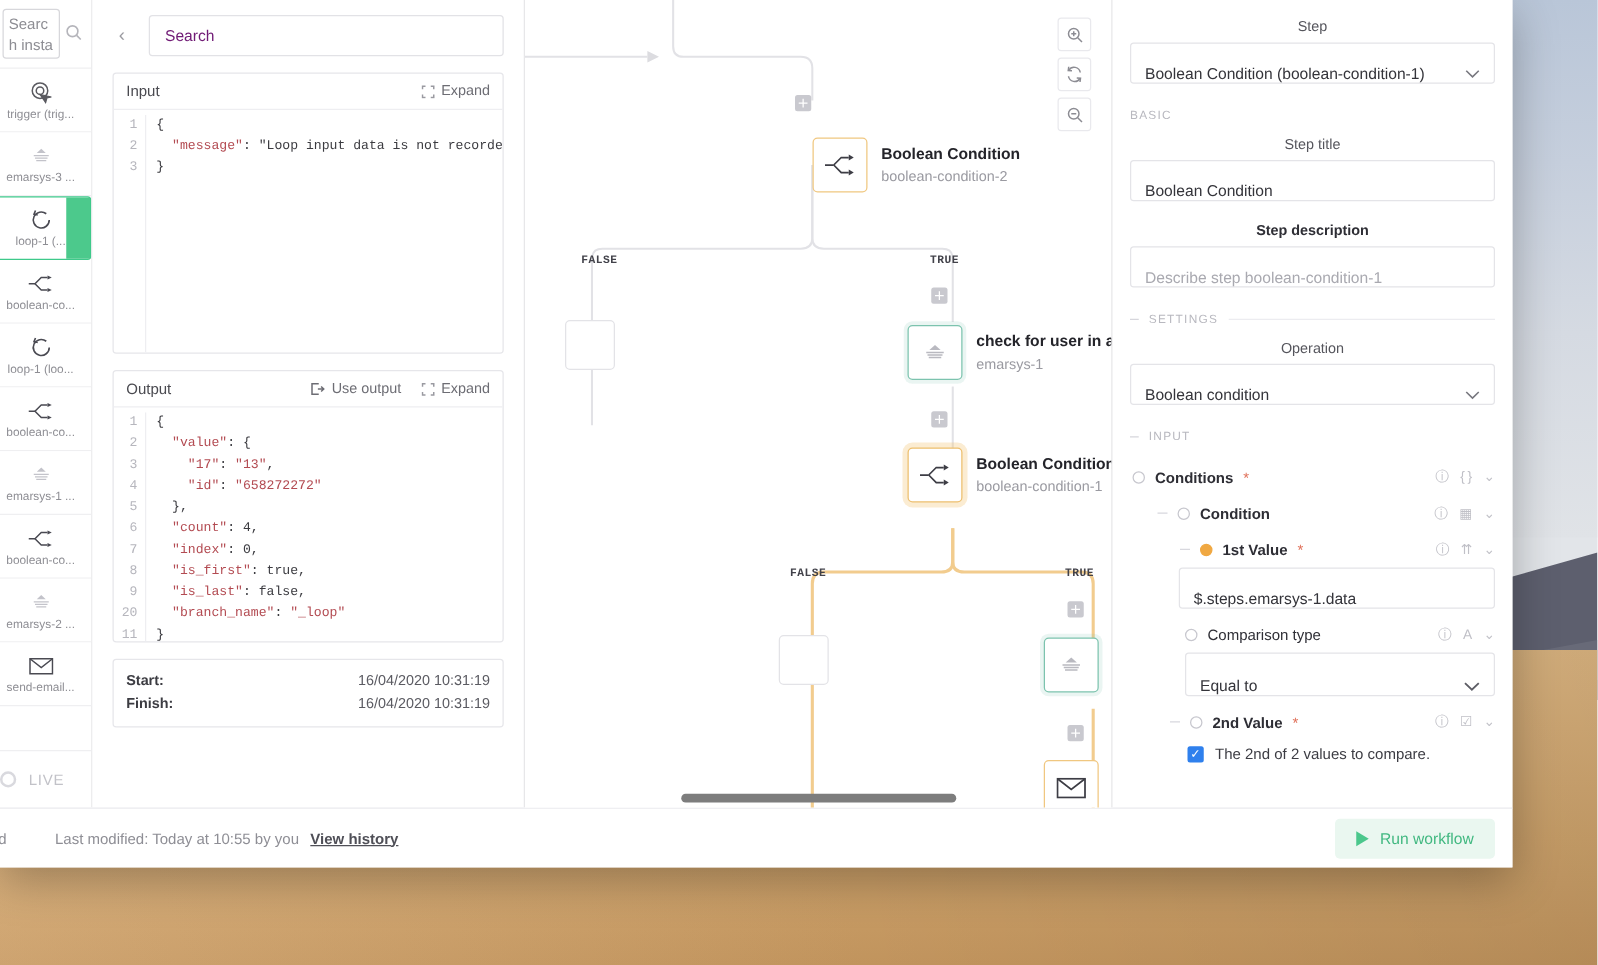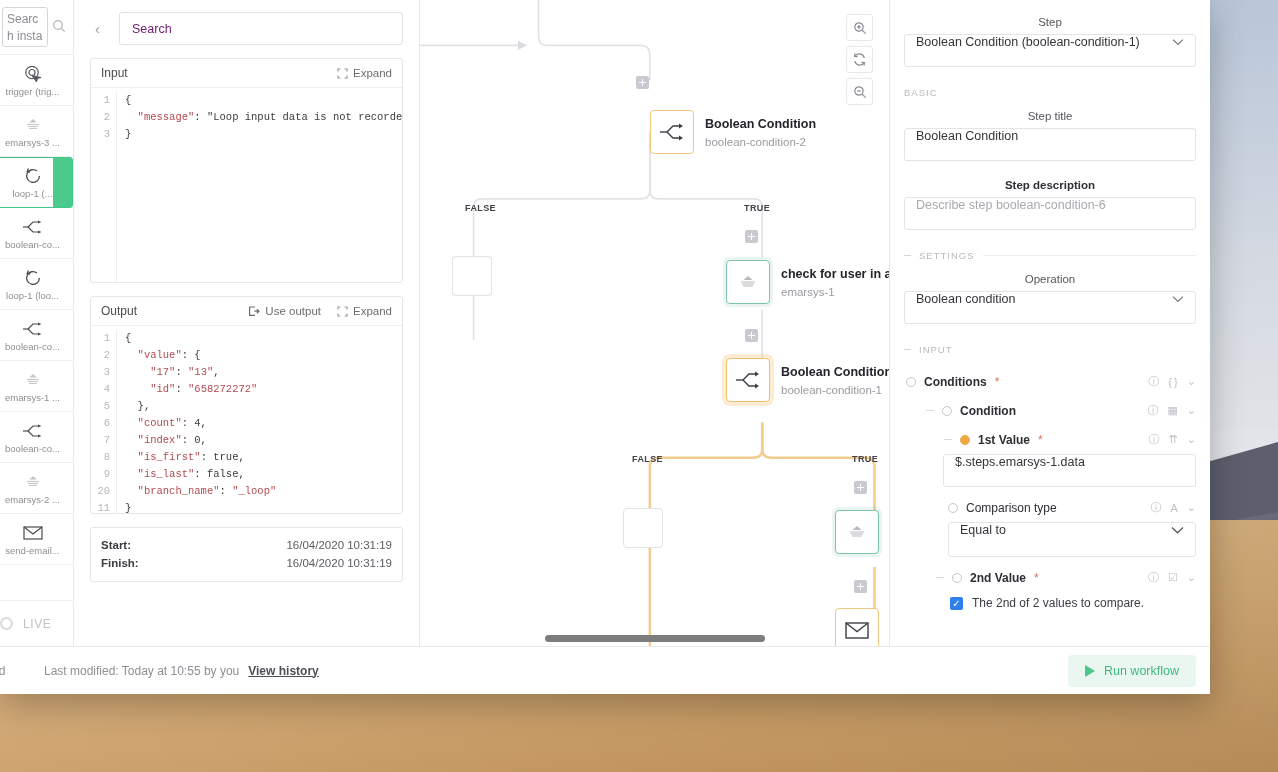--- a/index.html
+++ b/index.html
@@ -146,21 +146,21 @@
   .node .nid { font-size: 11.5px; color: #9a9aa1; margin-top: 2px; }
   .node.blank .chip { width: 40px; height: 40px; }
   .plus {
     position: absolute; width: 13px; height: 13px; background: #c9c9cf;
     border-radius: 2px; display: flex; align-items: center; justify-content: center;
   }
   .plus::before, .plus::after { content:""; position: absolute; background:#fff; }
   .plus::before { width: 7px; height: 1.6px; }
   .plus::after { width: 1.6px; height: 7px; }
   .branch-label {
-    position: absolute; font-size: 9px; font-weight: bold; color: #42424a; letter-spacing: .4px;
+    position: absolute; font-size: 9px; font-weight: bold; color: #42424a; letter-spacing: .4px; font-family: Liberation Mono, monospace;
   }
   #zoom-ctrls {
     position: absolute; right: 16px; top: 14px; display: flex; flex-direction: column; gap: 5px;
   }
   #zoom-ctrls .zbtn {
     width: 27px; height: 27px; border: 1px solid #e9e9ed; border-radius: 3px; background: #fff;
     display: flex; align-items: center; justify-content: center; cursor: pointer; color: #8c8c93;
   }
   #hscroll {
     position: absolute; left: 125px; bottom: 4px; width: 220px; height: 7px;
@@ -169,21 +169,21 @@
 
   
   #props {
     width: 320px; flex: none; background: #fff; padding: 16px 14px 0 14px;
     overflow: hidden; display: flex; flex-direction: column; gap: 0;
   }
   .fld-label { font-size: 11.5px; color: #55555c; margin-bottom: 6px; text-align: center; }
   .fld-label.bold { font-weight: bold; color: #2e2e35; }
   .sel, .inp {
     height: 33px; border: 1px solid #e4e4e8; border-radius: 3px;
-    display: flex; align-items: flex-start; padding: 0 11px; font-size: 12.5px; color: #34343a;
+    display: flex; align-items: flex-end; padding: 0 11px; font-size: 12.5px; color: #34343a;
     background: #fff; cursor: pointer;
   }
   .inp.placeholder { color: #a9a9b0; }
   .sel .chev { margin-left: auto; color: #78787f; }
   .sect {
     display: flex; align-items: center; gap: 8px; margin: 20px 0 12px 0;
     font-size: 9.5px; color: #b8b8bf; letter-spacing: 1px;
   }
   .sect .ln { flex: 1; height: 1px; background: #ececf0; }
   .sect .dash { width: 7px; height: 1px; background: #d6d6dc; }
@@ -590,21 +590,21 @@
         <span>BASIC</span>
       </div>
 
       <div class="fld-label">Step title</div>
       <div class="inp">
         <span>Boolean Condition</span>
       </div>
 
       <div class="fld-label bold" style="margin-top:18px;">Step description</div>
       <div class="inp placeholder">
-        <span>Describe step boolean-condition-6</span>
+        <span>Describe step boolean-condition-1</span>
       </div>
 
       <div class="sect">
         <span class="dash"></span>
         <span>SETTINGS</span>
         <span class="ln"></span>
       </div>
 
       <div class="fld-label">Operation</div>
       <div class="sel">

